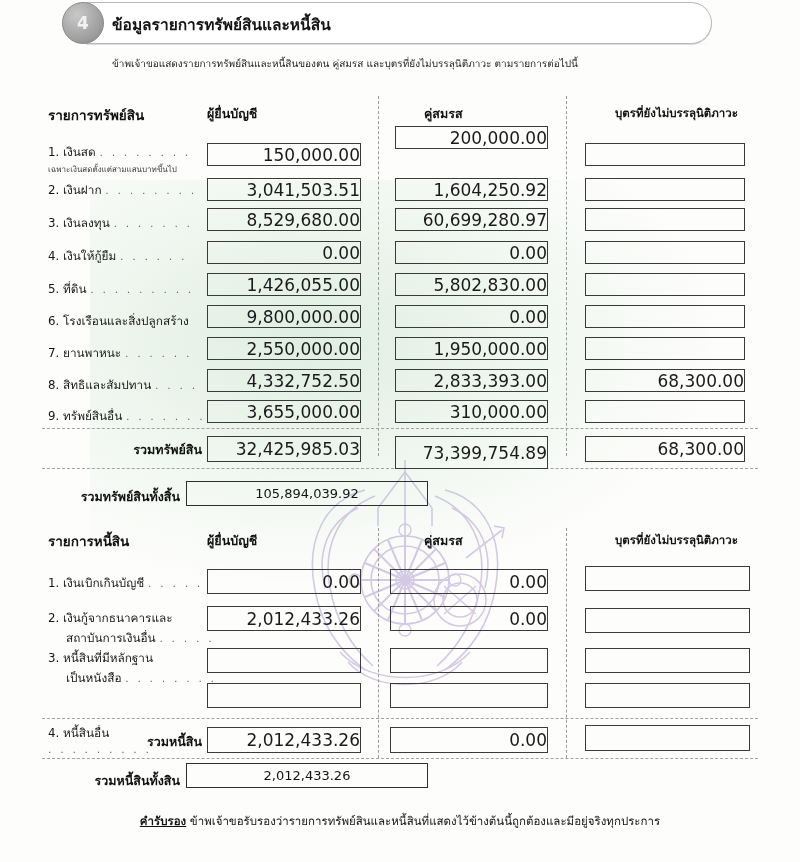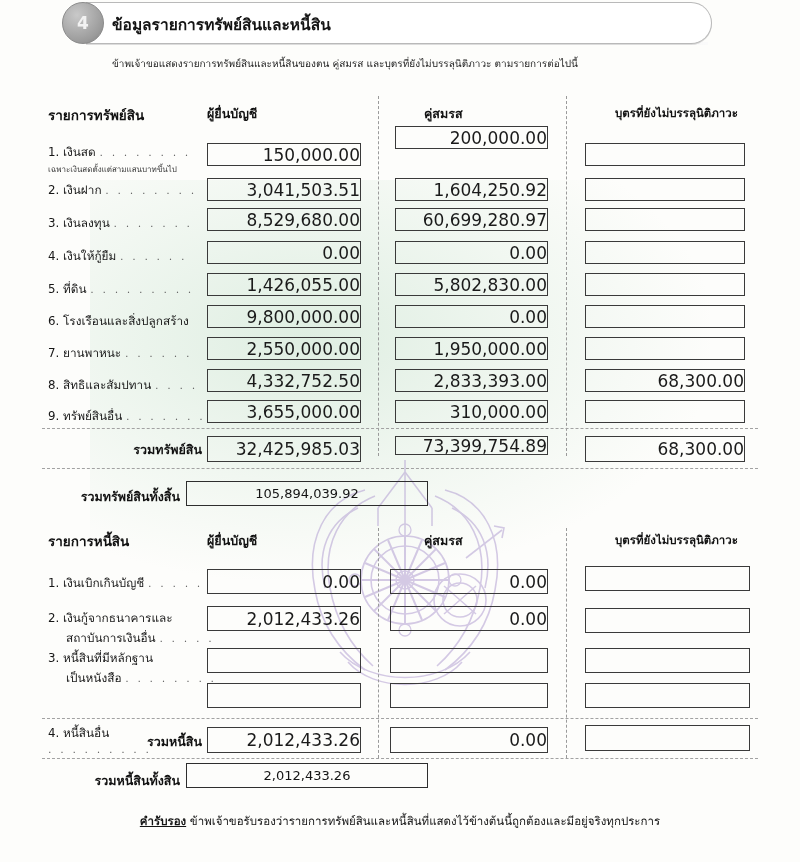--- a/index.html
+++ b/index.html
@@ -261,21 +261,21 @@
   <span>ทรัพย์สินอื่น</span>
   <span class="leader">. . . . . . .</span>
 </div>
 <div class="cell c1" style="top:400px;">3,655,000.00</div>
 <div class="cell c2" style="top:400px;">310,000.00</div>
 <div class="cell c3" style="top:400px;"></div>
 
 <div class="hdiv" style="left:42px;top:428px;width:716px;"></div>
 <div class="total-label" style="left:42px;top:440px;">รวมทรัพย์สิน</div>
 <div class="cell c1" style="top:436px;height:26px;">32,425,985.03</div>
-<div class="cell c2" style="top:436px;height:19px;">73,399,754.89</div>
+<div class="cell c2" style="top:436px;height:33px;">73,399,754.89</div>
 <div class="cell c3" style="top:436px;height:26px;">68,300.00</div>
 <div class="hdiv" style="left:42px;top:468px;width:716px;"></div>
 
 <div class="total-label" style="left:20px;top:487px;width:160px;">รวมทรัพย์สินทั้งสิ้น</div>
 <div class="grand" style="left:186px;top:481px;width:242px;">105,894,039.92</div>
 
 <div class="sec-head" style="left:48px;top:530px;">รายการหนี้สิน</div>
 <div class="sec-head" style="left:207px;top:531px;font-size:12.5px;">ผู้ยื่นบัญชี</div>
 <div class="sec-head" style="left:424px;top:531px;font-size:12.5px;">คู่สมรส</div>
 <div class="sec-head" style="left:615px;top:531px;font-size:11.5px;">บุตรที่ยังไม่บรรลุนิติภาวะ</div>

